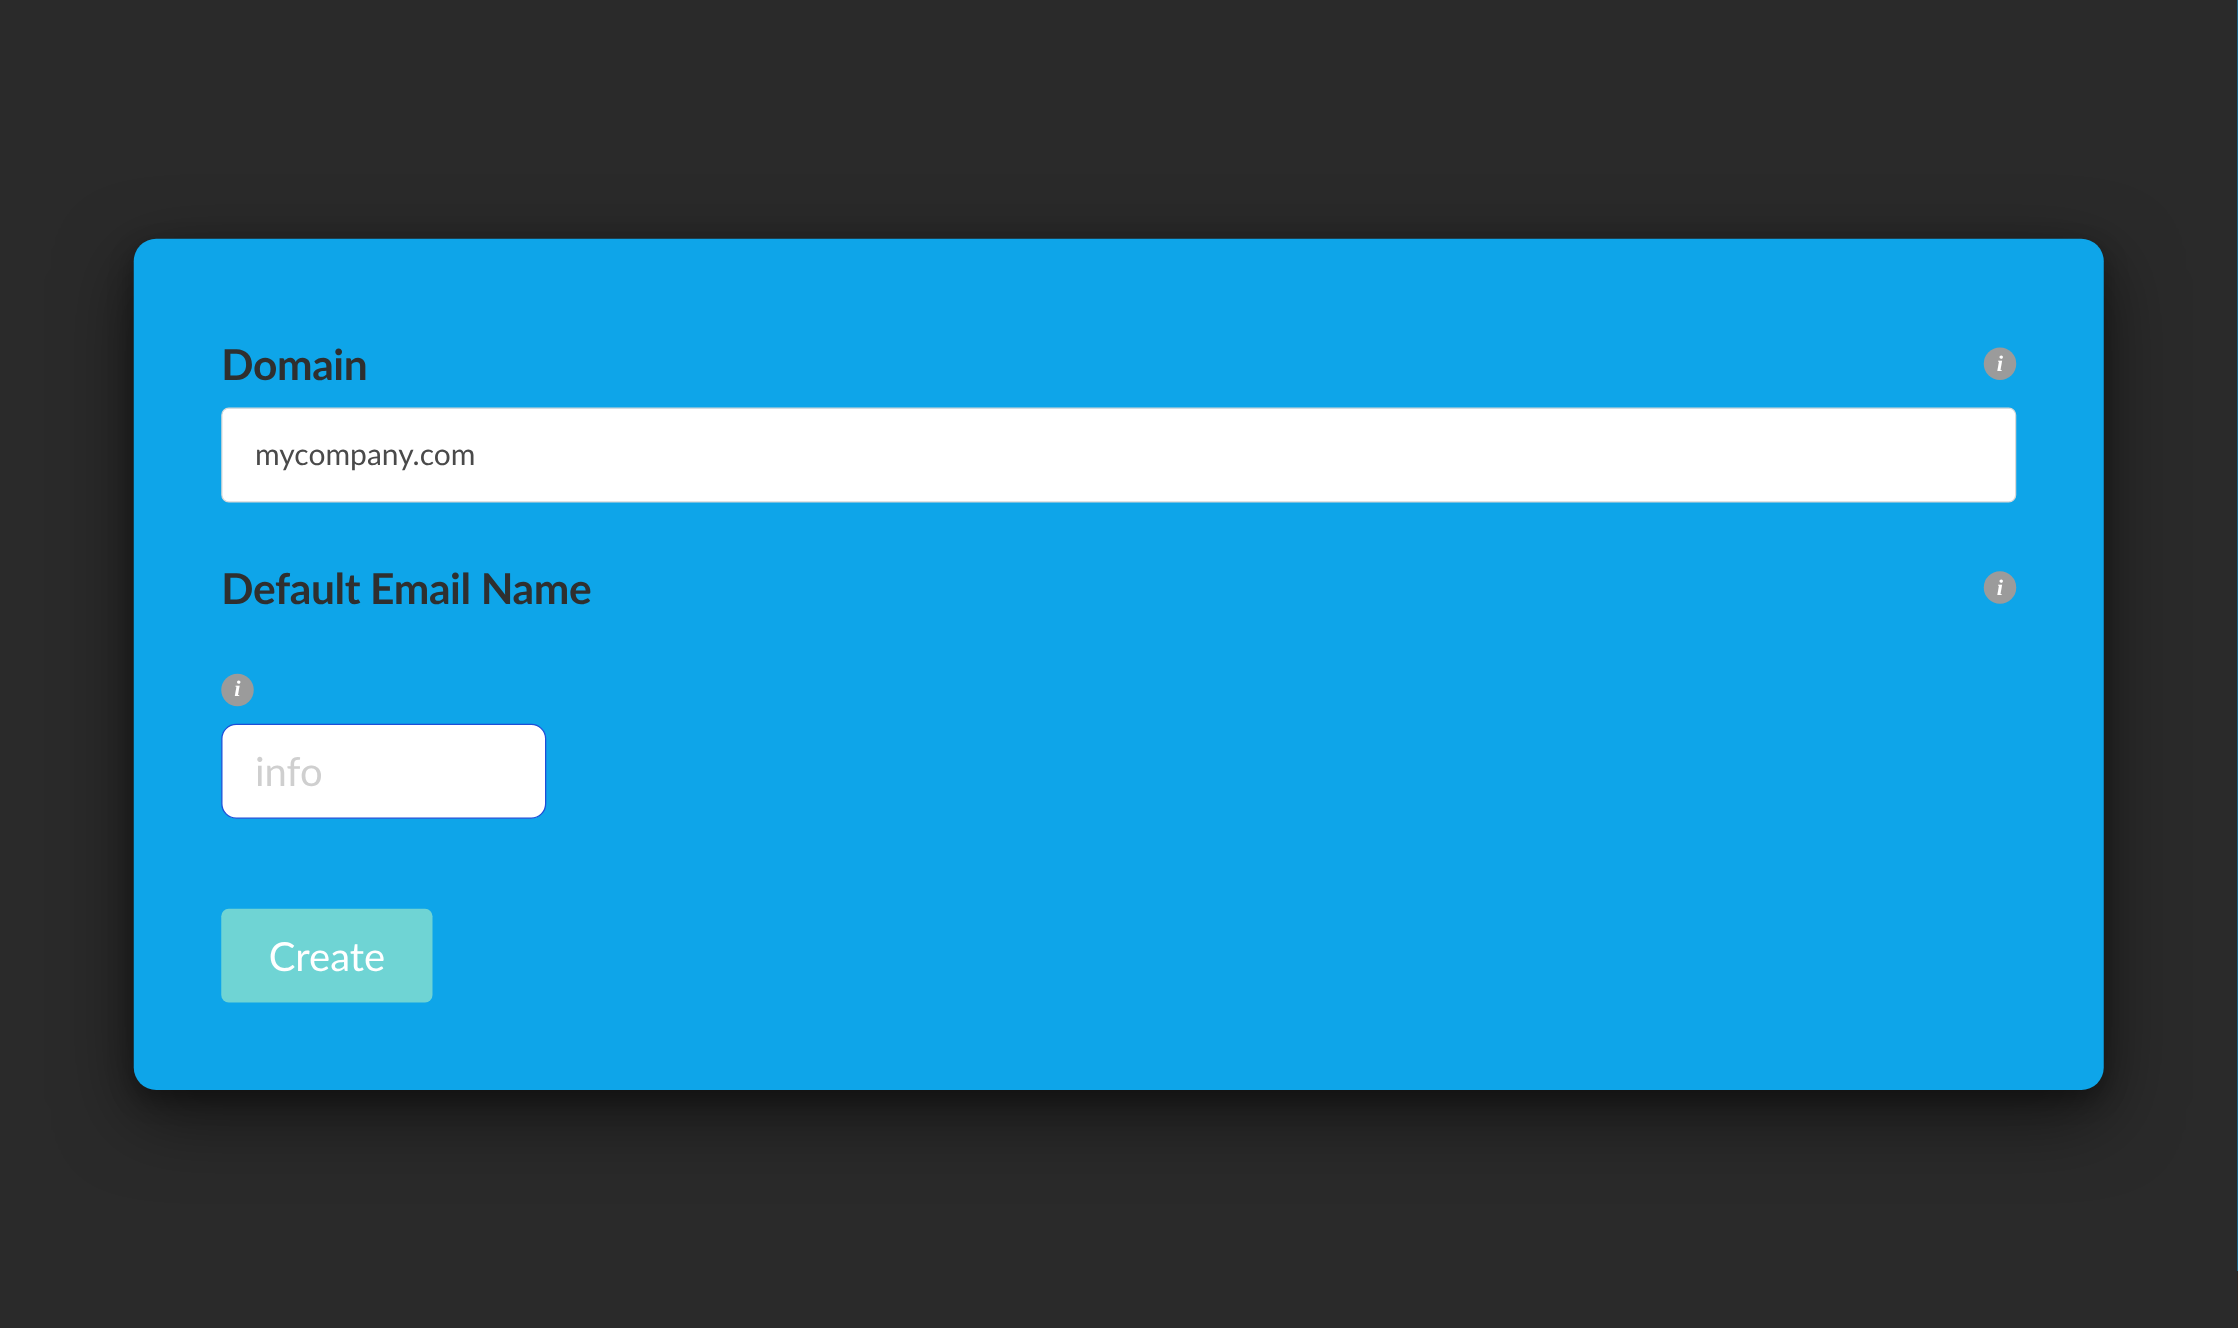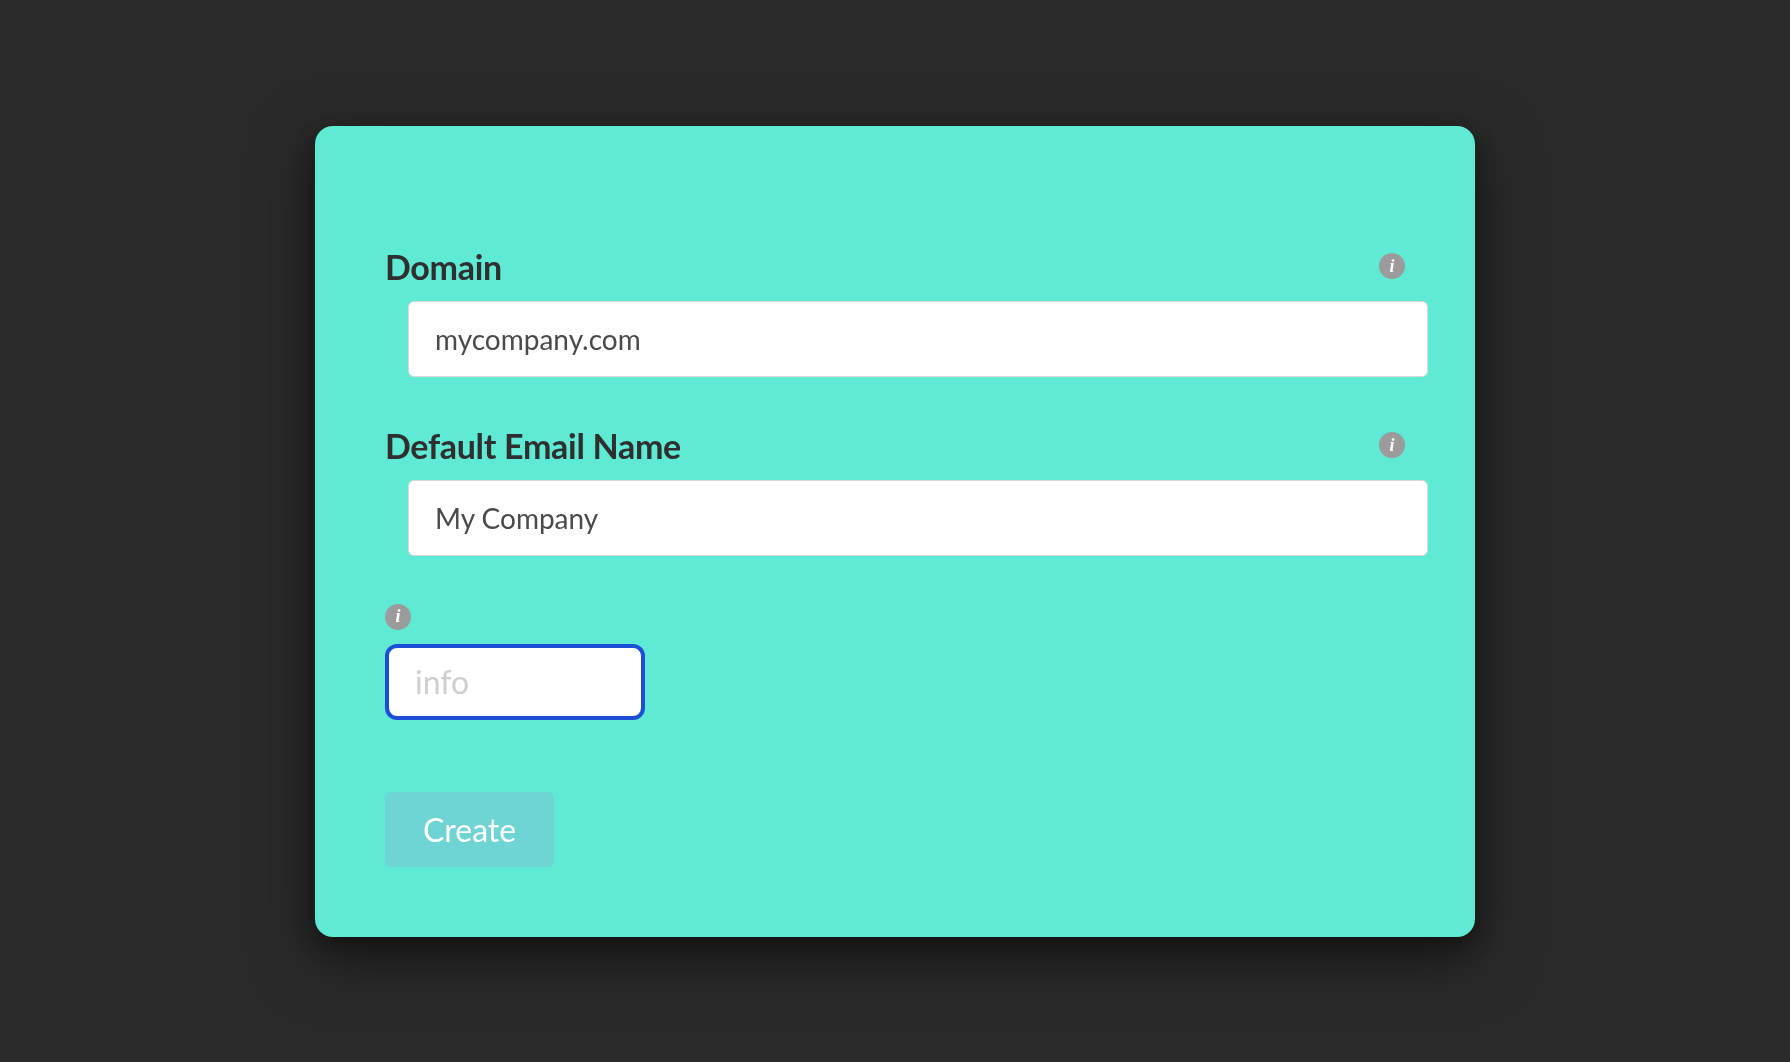--- a/index.html
+++ b/index.html
@@ -10,24 +10,24 @@
     body {
       font-family: -apple-system, BlinkMacSystemFont, "Segoe UI", "Lato", Helvetica, Arial, sans-serif;
       background: #2a2a2a;
       display: flex;
       align-items: center;
       justify-content: center;
       min-height: 100vh;
       padding: 40px;
     }
     .card {
-      background: #5eead4;
+      background: #0ea5e9;
       border-radius: 18px;
-      width: 1160px;
-      padding: 120px 70px 70px 70px;
+      width: 1576px;
+      padding: 80px 70px 70px 70px;
       box-shadow: 0 20px 60px rgba(0,0,0,0.5), 0 8px 20px rgba(0,0,0,0.3);
     }
     .form-group {
       margin-bottom: 48px;
     }
     .label-row {
       display: flex;
       align-items: center;
       justify-content: space-between;
       margin-bottom: 14px;
@@ -53,38 +53,37 @@
       font-size: 18px;
       cursor: pointer;
       flex-shrink: 0;
     }
     .text-input {
       width: 100%;
       height: 76px;
       border: 1px solid #d9d9d9;
       border-radius: 6px;
       padding: 0 26px;
-      font-size: 28px;
+      font-size: 24px;
       color: #4a4a4a;
       background: #ffffff;
       outline: none;
       font-family: inherit;
-      margin-left: 23px;
     }
     .text-input::placeholder {
       color: #cfcfcf;
     }
     .email-row {
       display: flex;
       gap: 8px;
     }
     .email-prefix {
       width: 260px;
       height: 76px;
-      border: 4px solid #1d4ed8;
+      border: 1px solid #1d4ed8;
       border-radius: 12px;
       padding: 0 26px;
       font-size: 32px;
       color: #4a4a4a;
       background: #ffffff;
       outline: none;
       font-family: inherit;
     }
     .email-prefix::placeholder {
       color: #cfcfcf;
@@ -126,21 +125,20 @@
       <span class="info-icon">i</span>
     </div>
     <input type="text" class="text-input" value="mycompany.com" style="">
   </div>
 
   <div class="form-group">
     <div class="label-row">
       <label class="field-label">Default Email Name</label>
       <span class="info-icon">i</span>
     </div>
-    <input type="text" class="text-input" value="My Company" style="">
   </div>
 
   <div class="form-group">
     <div class="label-row">
       <span class="info-icon">i</span>
     </div>
     <div class="email-row">
       <input type="text" class="email-prefix" placeholder="info" style="">
     </div>
   </div>

